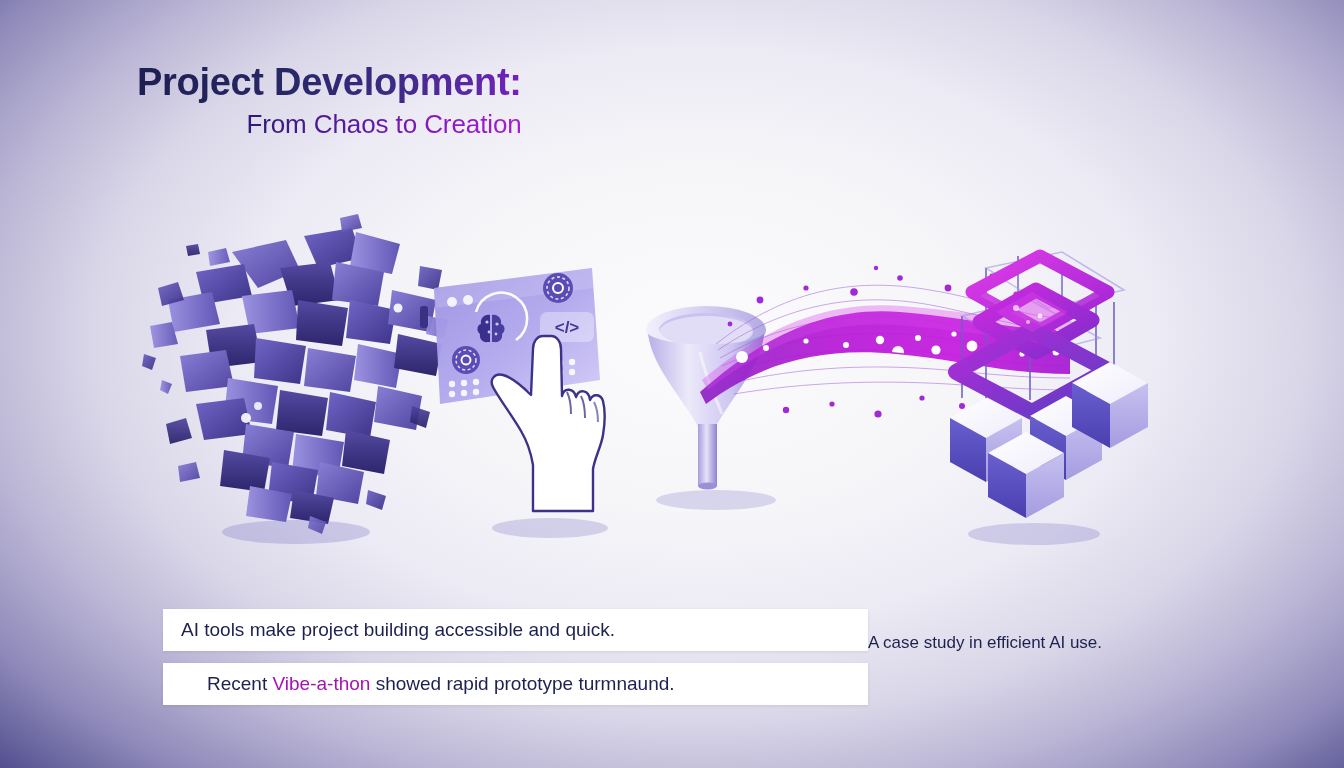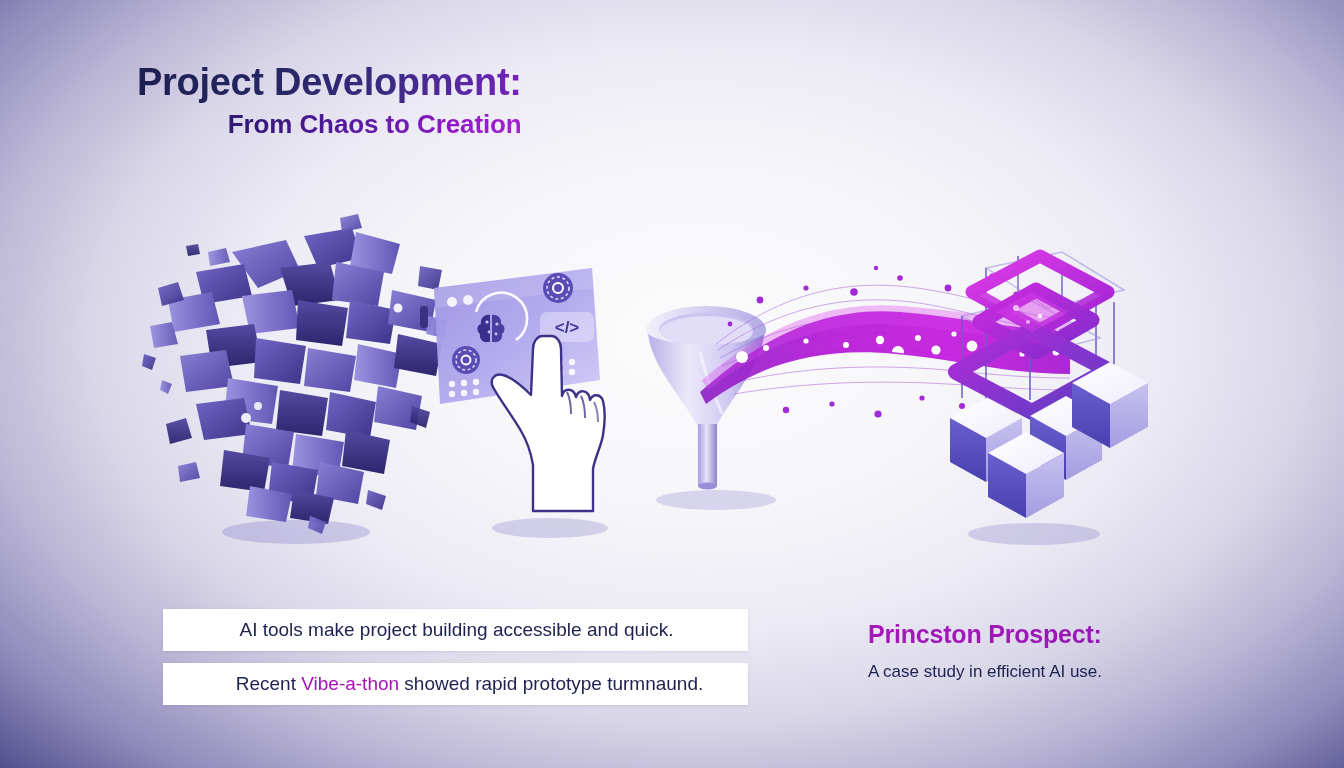--- a/index.html
+++ b/index.html
@@ -27,40 +27,39 @@
   #title-block { position:absolute; left:137px; top:62px;text-align:right; }
   #main-title {
     font-size:38px; font-weight:bold; letter-spacing:-0.3px;
     line-height:1.08; white-space:nowrap;
     background:linear-gradient(95deg,#1d1f52 0%,#272765 38%,#3c2a85 66%,#5f27a8 88%,#7a1fbe 100%);
     -webkit-background-clip:text; background-clip:text;
     -webkit-text-fill-color:transparent; color:#1d1f52;
   }
   #sub-title {
     margin-top:6px; margin-left:5px;
-    font-size:26px; font-weight:bold; letter-spacing:-0.1px;
+    font-size:26px; font-weight:normal; letter-spacing:-0.1px;
     white-space:nowrap;
     background:linear-gradient(95deg,#2d1b69 0%,#33197a 30%,#5c1aa4 58%,#8c18c4 80%,#a520d2 100%);
     -webkit-background-clip:text; background-clip:text;
     -webkit-text-fill-color:transparent; color:#2d1b69;
   }
 
   
   #art { position:absolute; left:0; top:0; width:1344px; height:768px; }
 
   
   #text-boxes { position:absolute; left:163px; top:609px; }
   .text-box {
     background:#ffffff;
     padding:10px 16px 10px 18px;
     font-size:19px; color:#1d2150;
     white-space:nowrap;
     box-shadow:0 1px 3px rgba(40,35,90,0.10);
-    width:585px;
-    text-align:center;
+    width:705px;
   }
   .text-box + .text-box { margin-top:12px;padding-left:44px; }
   .hl { color:#a612b6; }
 
   
   #right-caption { position:absolute; left:868px; top:620px; width:420px; }
   #caption-title {
     font-size:25px; font-weight:bold; letter-spacing:-0.2px; white-space:nowrap;
     background:linear-gradient(92deg,#a616b9 0%,#9a18b5 40%,#8c1cb2 75%,#7a22ad 100%);
     -webkit-background-clip:text; background-clip:text;
@@ -433,17 +432,16 @@
   <div id="text-boxes">
     <div class="text-box">
       <span>AI tools make project building accessible and quick.</span>
     </div>
     <div class="text-box">
       <span>Recent </span><span class="hl">Vibe-a-thon</span><span> showed rapid prototype turmnaund.</span>
     </div>
   </div>
 
   <div id="right-caption">
-    <div id="caption-title">Princston Prospect:</div>
     <div id="caption-sub">A case study in efficient AI use.</div>
   </div>
 
 </div>
 
 </body></html>

